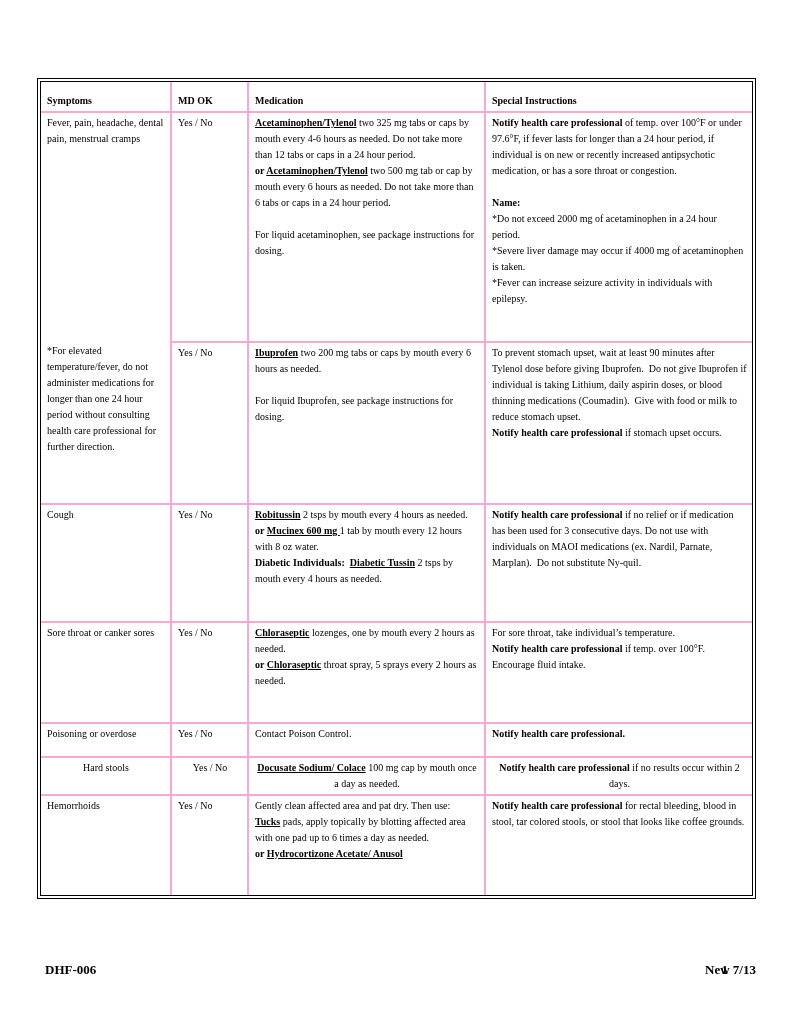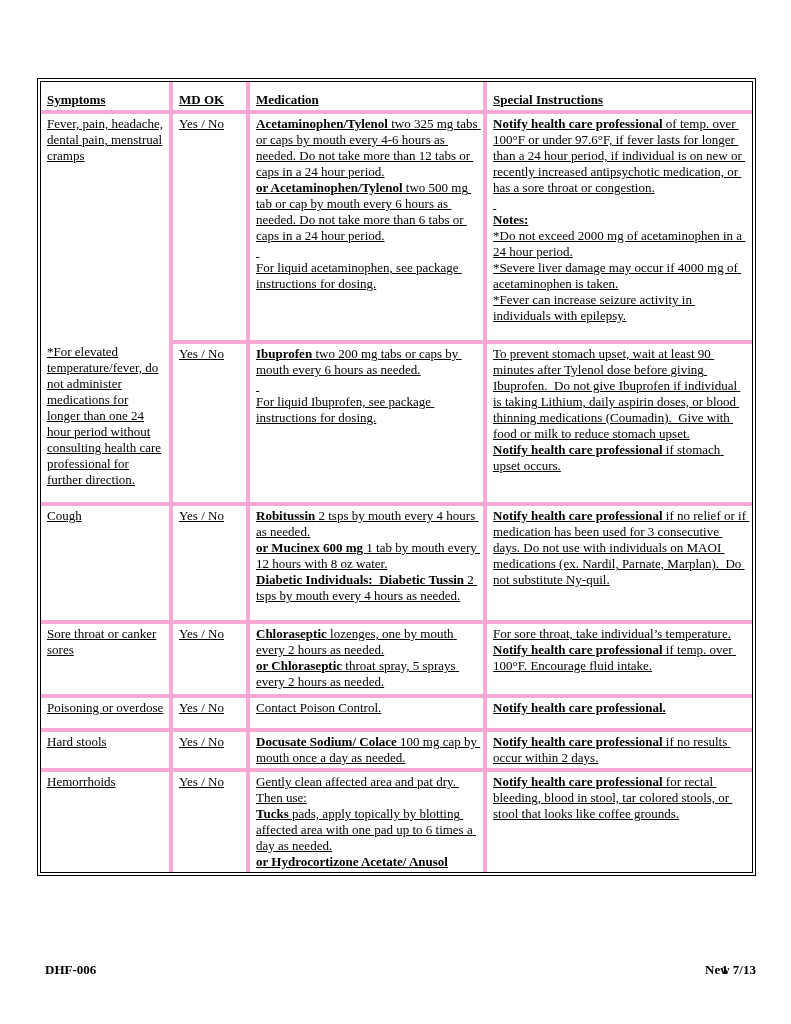--- a/index.html
+++ b/index.html
@@ -33,46 +33,45 @@
     border-bottom:3px double #000;
     height:43px;
     font-size:14px;
     padding:7px 0 0 9px;
     box-sizing:border-box;
   }
   table.med{
     border-collapse:collapse;
     table-layout:fixed;
     width:100%;
-    font-size:13px;
+    font-size:10px;
     line-height:16px;
-    text-decoration:underline;
   }
   table.med td{
-    border:4px solid #f9a8d4;
+    border:2px solid #f9a8d4;
     vertical-align:top;
     padding:2px 5px 2px 6px;
     overflow:hidden;
   }
   table.med tr td:first-child{border-left:none;}
   table.med tr td:last-child{border-right:none;}
   table.med tr.hdr td{
     border-top:none;
     vertical-align:bottom;
     font-weight:bold;
     padding-bottom:2px;
   }
   table.med tr:last-child td{border-bottom:none;margin-left:9px;}
   tr.hdr{height:30px;}
   tr.r0{height:230px;}
   tr.r1{height:162px;}
   tr.r2{height:118px;}
-  tr.r3{height:74px;}
+  tr.r3{height:101px;}
   tr.r4{height:34px;}
-  tr.r5{height:32px;}
+  tr.r5{height:32px;text-align:center;}
   tr.r6{height:100px;}
   .sym-top{height:228px;}
   .para{white-space:pre-wrap;}
   .b{font-weight:bold;}
   .u{text-decoration:underline;}
   .footer{
     position:absolute;left:37px;top:962px;width:719px;
     font-weight:bold;font-size:13px;
   }
   .footer .fl{position:absolute;left:8px;}
@@ -112,21 +111,21 @@
         <td>Yes / No</td>
         <td>
               <div class="para"><span class="b u">Acetaminophen/Tylenol</span><span> two 325 mg tabs or caps by mouth every 4-6 hours as needed. Do not take more than 12 tabs or caps in a 24 hour period.</span></div>
               <div class="para"><span class="b">or </span><span class="b u">Acetaminophen/Tylenol</span><span> two 500 mg tab or cap by mouth every 6 hours as needed. Do not take more than 6 tabs or caps in a 24 hour period.</span></div>
               <div class="para">&nbsp;</div>
               <div class="para"><span>For liquid acetaminophen, see package instructions for dosing.</span></div>
             </td>
         <td>
               <div class="para"><span class="b">Notify health care professional</span><span> of temp. over 100°F or under 97.6°F, if fever lasts for longer than a 24 hour period, if individual is on new or recently increased antipsychotic medication, or has a sore throat or congestion.</span></div>
               <div class="para">&nbsp;</div>
-              <div class="para"><span class="b">Notes:</span></div>
+              <div class="para"><span class="b">Name:</span></div>
               <div class="para"><span>*Do not exceed 2000 mg of acetaminophen in a 24 hour period.</span></div>
               <div class="para"><span>*Severe liver damage may occur if 4000 mg of acetaminophen is taken.</span></div>
               <div class="para"><span>*Fever can increase seizure activity in individuals with epilepsy.</span></div>
             </td>
       </tr>
 
       <tr class="r1">
         <td>Yes / No</td>
         <td>
               <div class="para"><span class="b u">Ibuprofen</span><span> two 200 mg tabs or caps by mouth every 6 hours as needed.</span></div>

